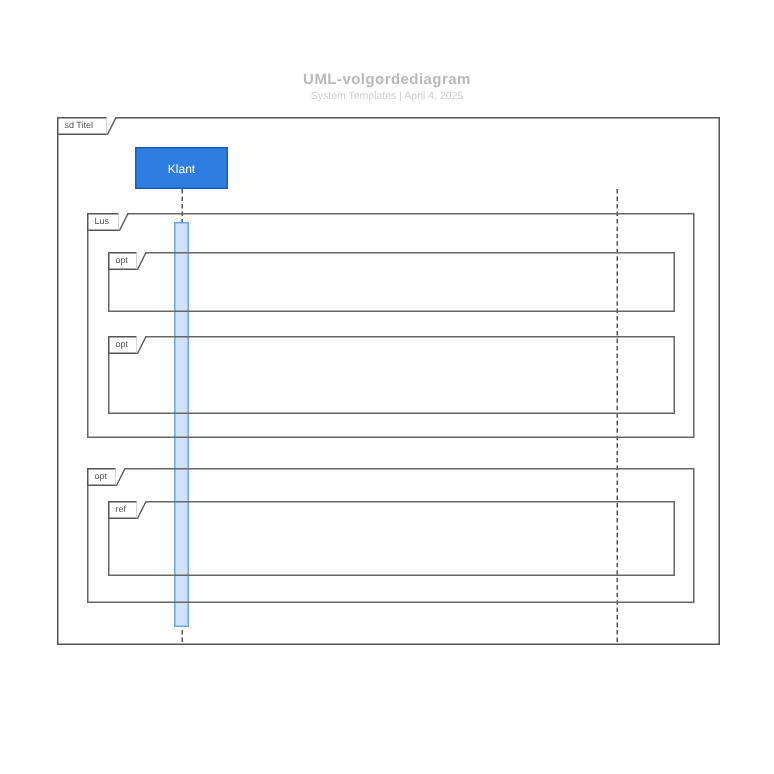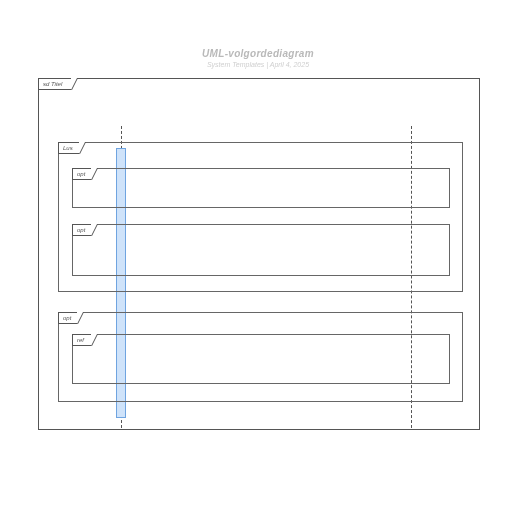--- a/index.html
+++ b/index.html
@@ -1,15 +1,15 @@
 <!DOCTYPE html>
 <html><head>
 <meta charset="utf-8">
 <style>
-  * { box-sizing: border-box; margin: 0; padding: 0; font-style: italic; }
+  * { box-sizing: border-box; margin: 0; padding: 0; }
   body { width: 516px; height: 516px; background: #fff; font-family: Arial, sans-serif; position: relative; }
   .canvas { position: relative; width: 516px; height: 516px; }
   .title-block { position: absolute; top: 48px; left: 0; width: 100%; text-align: center; }
   .title { font-size: 10px; color: #b9b9b9; font-weight: 600; letter-spacing: 0.3px; }
   .sub { font-size: 7px; color: #cfcfcf; margin-top: 2px; }
   .frame { position: absolute; border: 1px solid #555; background: #fff; }
   .frame-main { left: 38px; top: 78px; width: 442px; height: 352px; }
   .frame-tab { position: absolute; top: -1px; left: -1px; height: 12px; border: 1px solid #555; background: #fff; font-size: 6px; color: #555; display: flex; align-items: center; padding: 0 4px; }
   .frame-tab::after { content: ""; position: absolute; right: -6px; top: -1px; width: 0; height: 0; border-top: 12px solid #fff; border-right: 6px solid transparent; }
   .frame-tab::before { content: ""; position: absolute; right: -6.5px; top: -1px; width: 0; height: 0; border-top: 12.5px solid #555; border-right: 6.5px solid transparent; z-index: -1; }
@@ -26,20 +26,23 @@
 
   <div class="title-block">
     <div class="title">UML-volgordediagram</div>
     <div class="sub">System Templates | April 4, 2025</div>
   </div>
 
   <div class="frame frame-main">
     <div class="frame-tab" style="width:34px;">sd Titel</div>
   </div>
 
+  <div class="actor" style="left:90px; top:98px;">
+    <span>Klant</span>
+  </div>
 
   <div class="lifeline" style="left:121px; top:126px; height:302px;"></div>
   <div class="lifeline" style="left:411px; top:126px; height:302px;"></div>
 
   <div class="activation" style="left:116px; top:148px; height:270px;"></div>
 
   <div class="small-frame" style="left:58px; top:142px; width:405px; height:150px;">
     <div class="frame-tab" style="width:22px;">Lus</div>
   </div>
 

